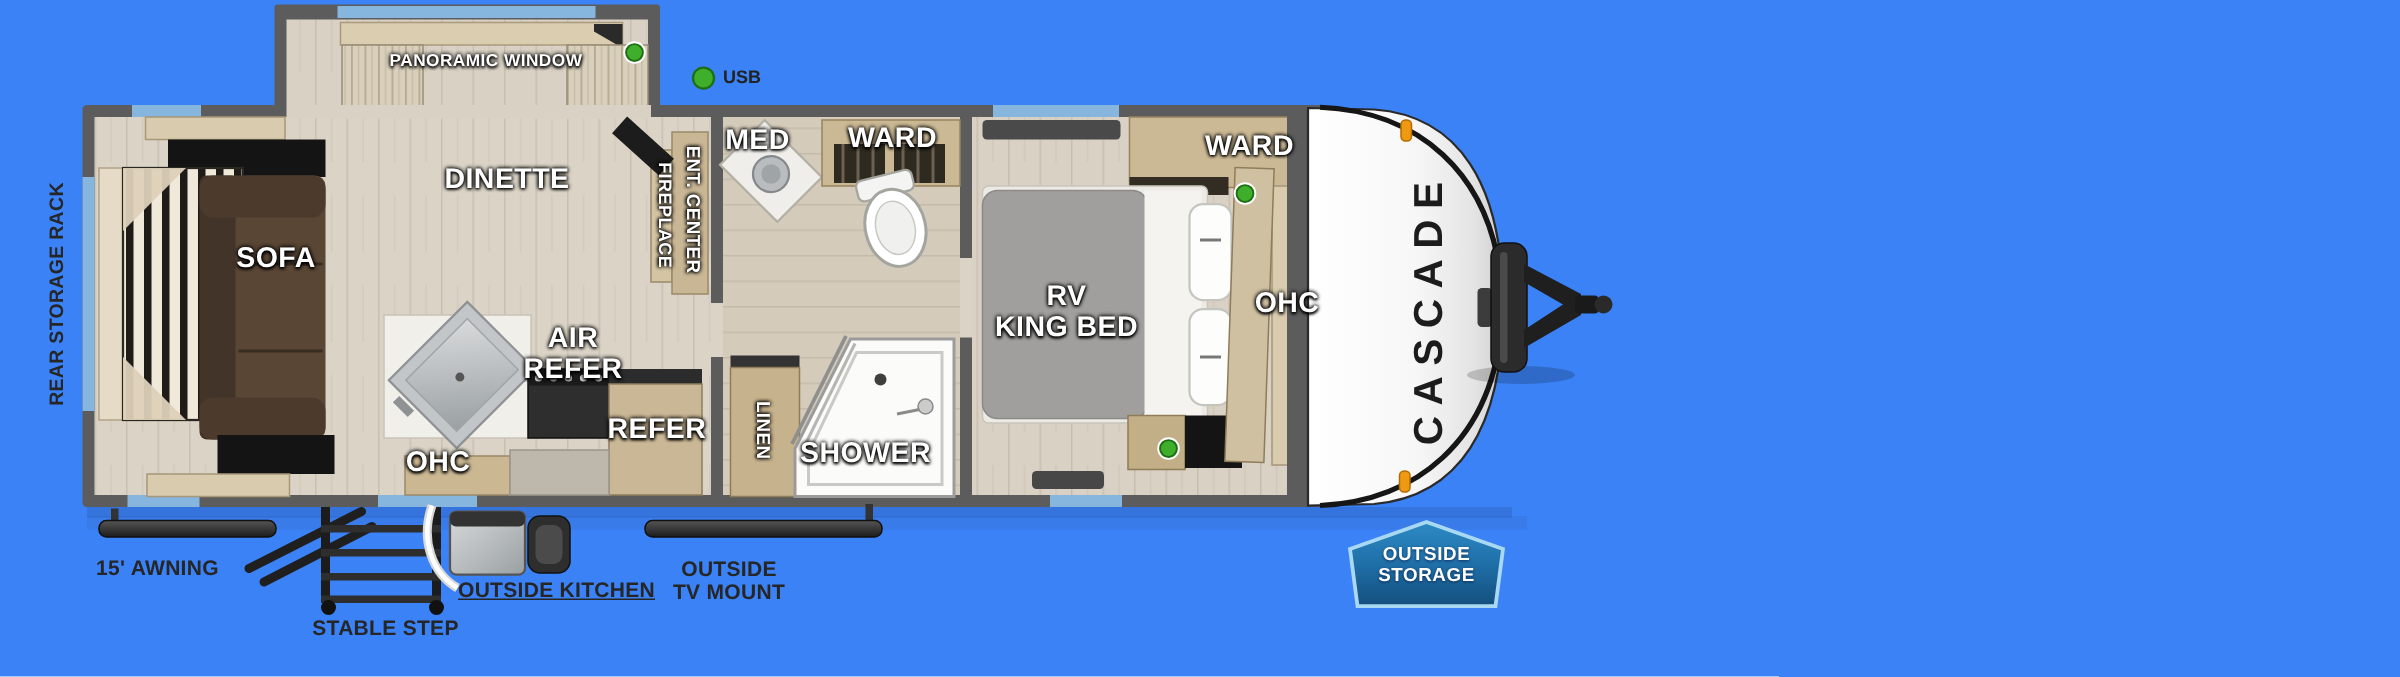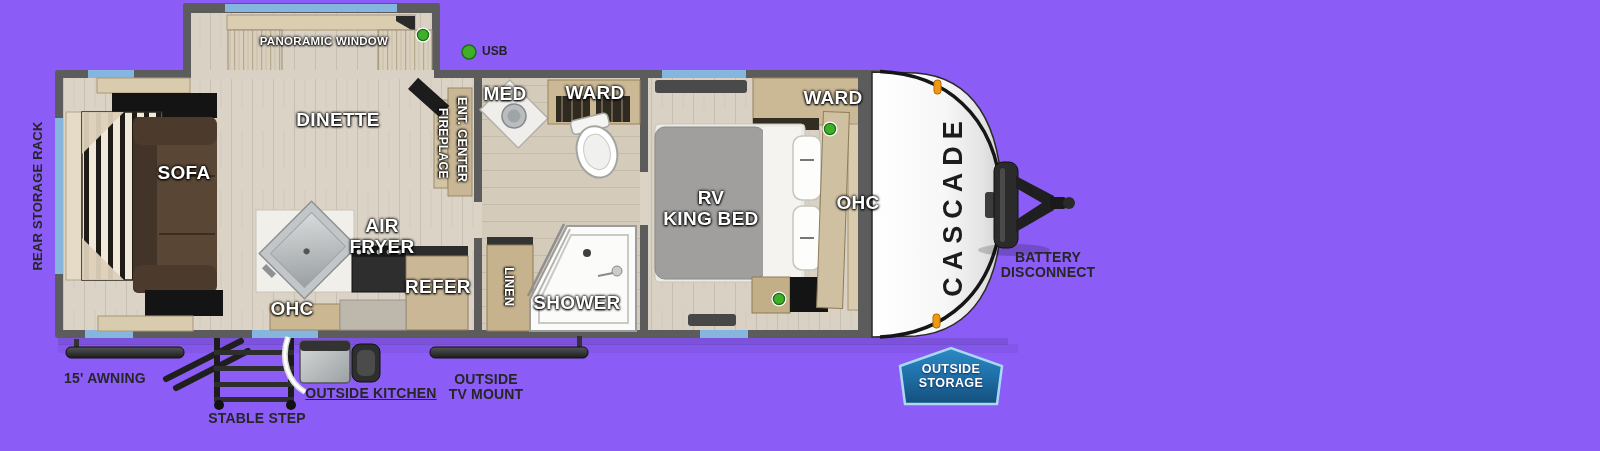--- a/index.html
+++ b/index.html
@@ -1,18 +1,18 @@
 <!DOCTYPE html>
 <html><head>
 <meta charset="utf-8">
 <style>
   html,body { margin:0; padding:0; background:#ffffff; }
   #canvas {
     position:relative; width:1600px; height:451px; overflow:hidden;
-    background:#8b5cf6;
+    background:#3b82f6;
     font-family:"Liberation Sans", sans-serif;
   }
   #plan-svg { position:absolute; left:0; top:0; }
   .lbl {
     position:absolute; color:#ffffff; font-weight:700; font-size:19px;
     text-align:center; line-height:1.08; white-space:pre-line; letter-spacing:.3px;
     text-shadow:0 0 3px #000, 0 0 3px #000, 0 1px 2px rgba(0,0,0,.95);
     pointer-events:none;
   }
   .dk {
@@ -287,40 +287,38 @@
     <polygon points="900,366 951,348 1002,366 997,404 905,404" fill="url(#badgeGrad)" stroke="#a9d9f2" stroke-width="2.5"></polygon>
   </g>
 </svg>
 
 <div class="lbl" style="left:224px; top:35px; width:200px; font-size:11.5px;">PANORAMIC WINDOW</div>
 <div class="lbl" style="left:288px; top:110px; width:100px;">DINETTE</div>
 <div class="lbl" style="left:134px; top:163px; width:100px;">SOFA</div>
 <div class="lbl rot-cw" style="left:401px; top:137px; width:84px; font-size:12px;">FIREPLACE</div>
 <div class="lbl rot-cw" style="left:414px; top:133px; width:95px; font-size:12.5px;">ENT. CENTER</div>
 <div class="lbl" style="left:342px; top:216px; width:80px;">AIR
-FRYER</div>
+REFER</div>
 <div class="lbl" style="left:262px; top:299px; width:60px;">OHC</div>
 <div class="lbl" style="left:405px; top:277px; width:63px;">REFER</div>
 <div class="lbl" style="left:475px; top:84px; width:60px;">MED</div>
 <div class="lbl" style="left:565px; top:83px; width:60px;">WARD</div>
 <div class="lbl rot-cw" style="left:478px; top:280px; width:60px; font-size:12.5px;">LINEN</div>
 <div class="lbl" style="left:527px; top:293px; width:100px;">SHOWER</div>
 <div class="lbl" style="left:661px; top:188px; width:100px;">RV
 KING BED</div>
 <div class="lbl" style="left:803px; top:88px; width:60px;">WARD</div>
 <div class="lbl" style="left:828px; top:193px; width:60px;">OHC</div>
 
 <div class="usb-lbl" style="left:482px; top:44px;">USB</div>
 
 <div class="lbl dk rot-ccw" style="left:-37px; top:189px; width:150px; font-size:13px;">REAR STORAGE RACK</div>
 <div class="lbl dk" style="left:45px; top:371px; width:120px;">15' AWNING</div>
 <div class="lbl dk" style="left:187px; top:411px; width:140px;">STABLE STEP</div>
 <div class="lbl dk" style="left:291px; top:386px; width:160px;text-decoration:underline;">OUTSIDE KITCHEN</div>
 <div class="lbl dk" style="left:426px; top:372px; width:120px;">OUTSIDE
 TV MOUNT</div>
-<div class="lbl dk" style="left:978px; top:250px; width:140px;">BATTERY
-DISCONNECT</div>
 <div class="lbl badge-lbl" style="left:901px; top:363px; width:100px;">OUTSIDE
 STORAGE</div>
 
 <div class="brand" style="left:848px; top:190px; width:210px;">CASCADE</div>
 
 </div>
 
 </body></html>

